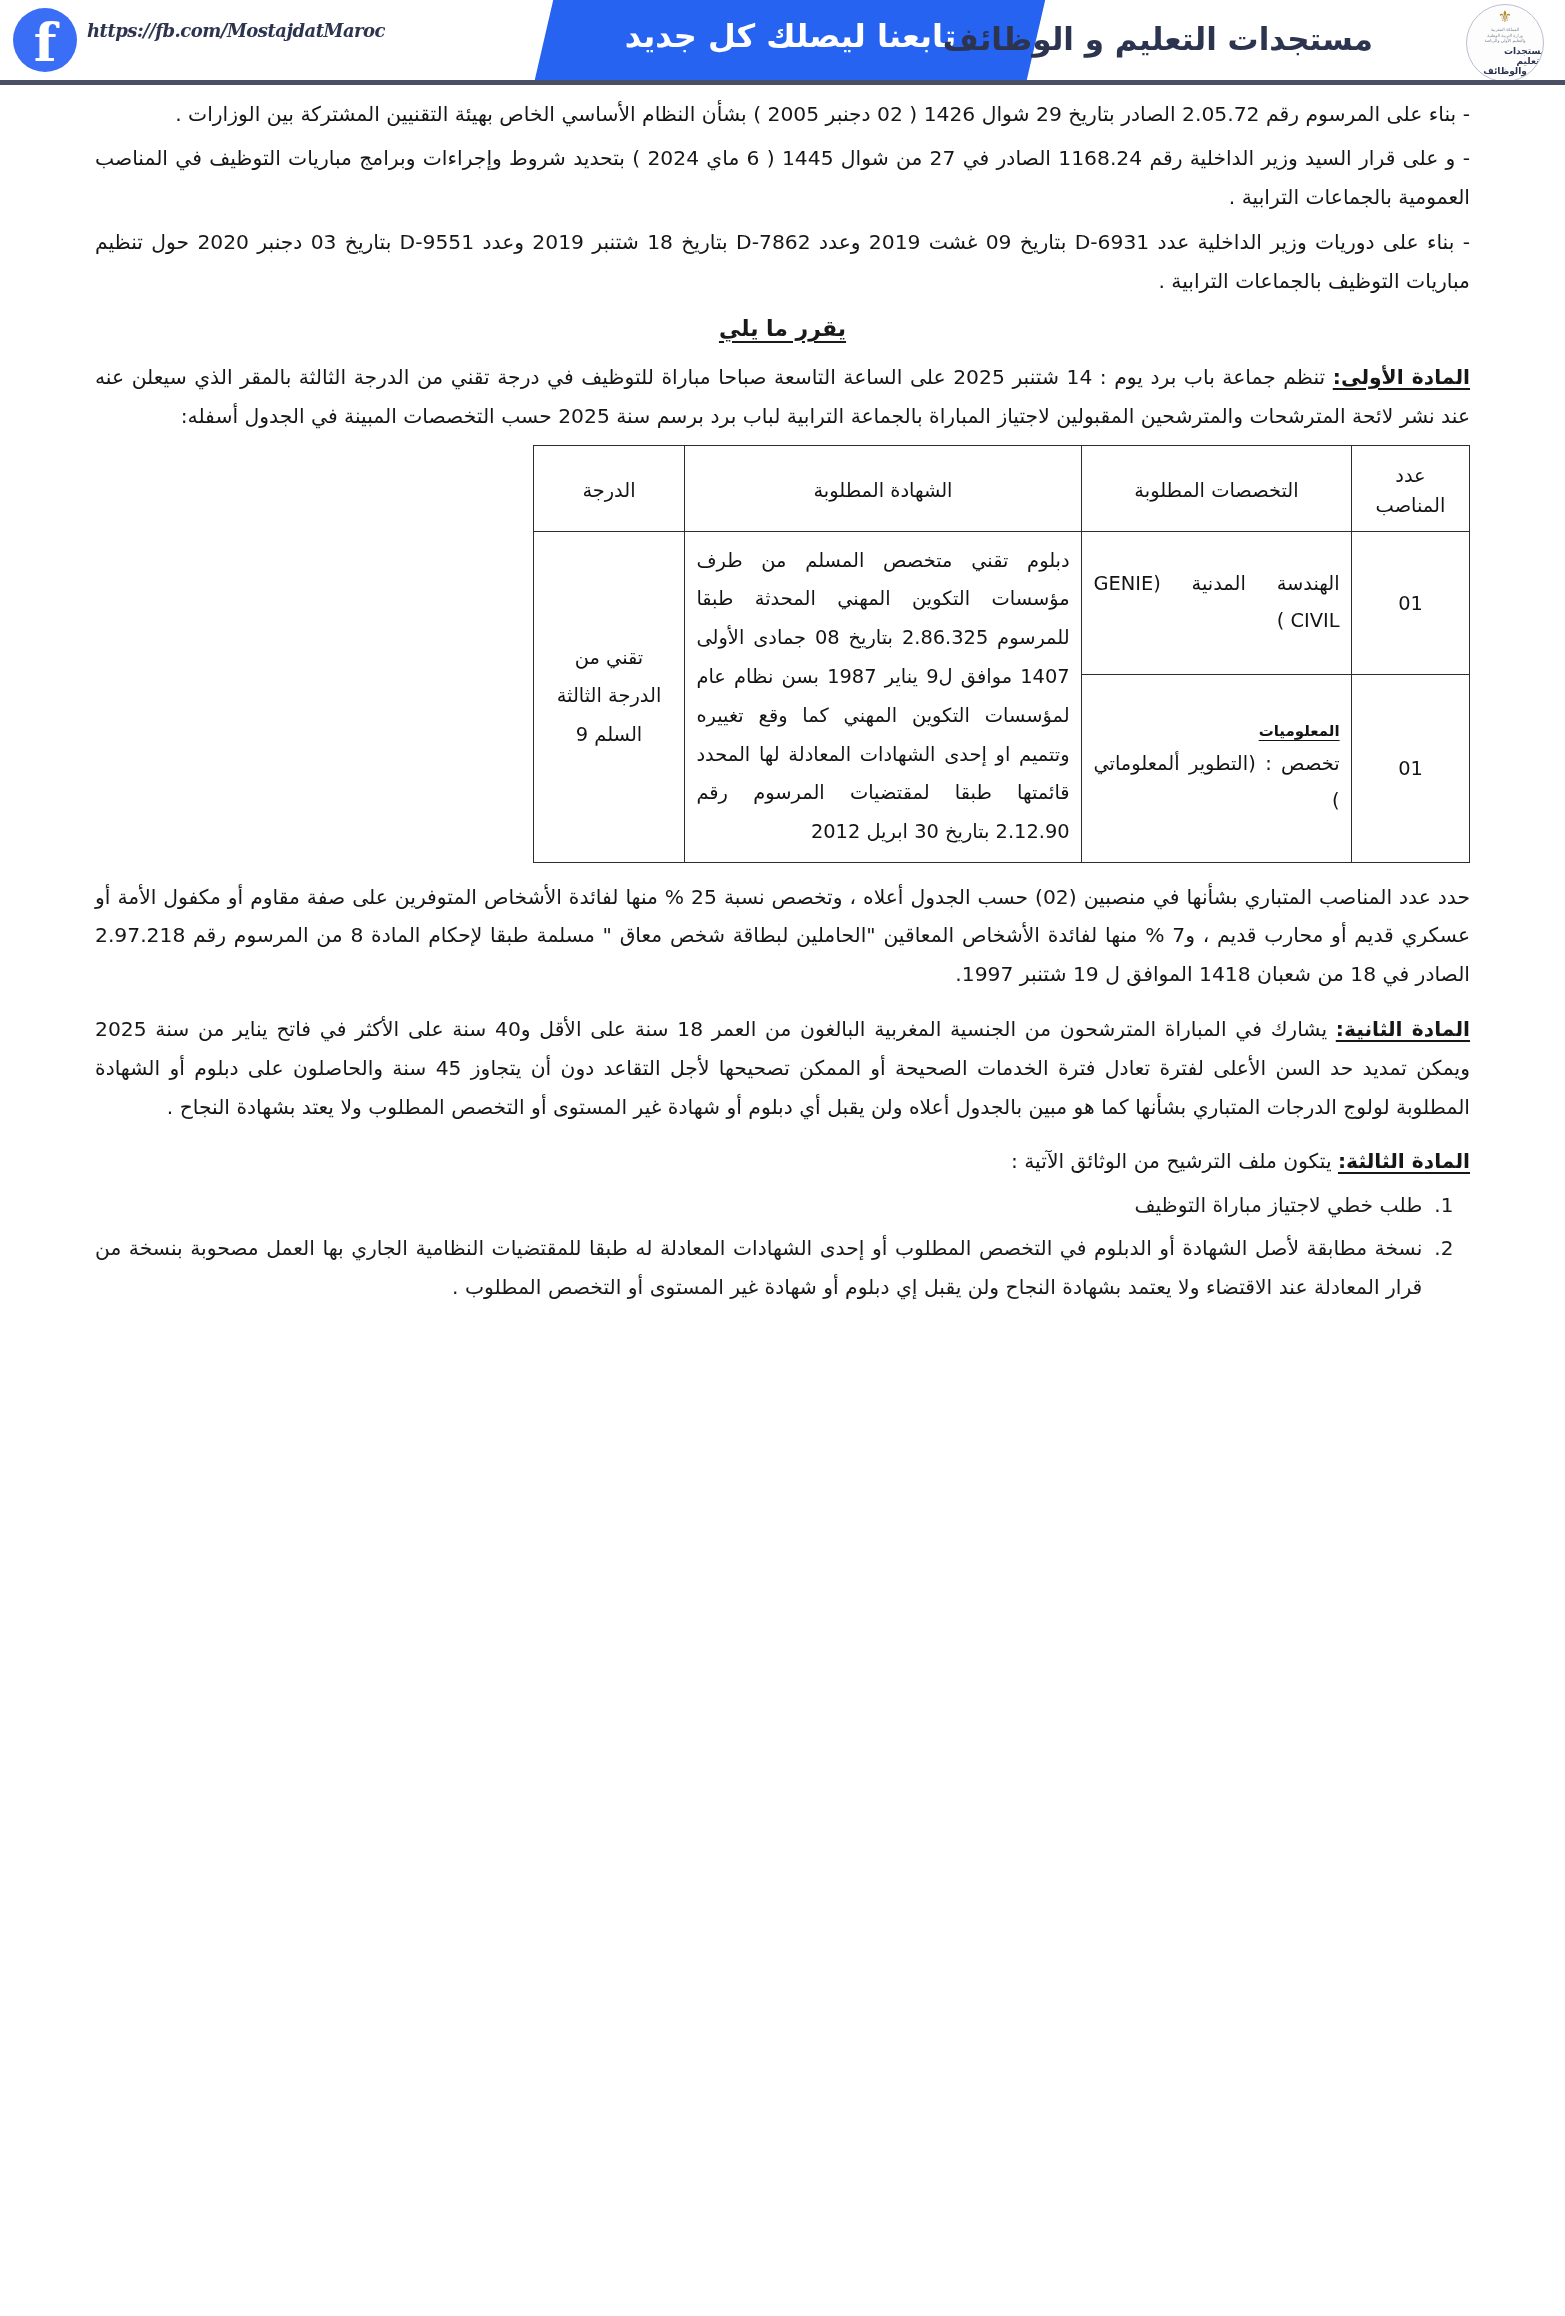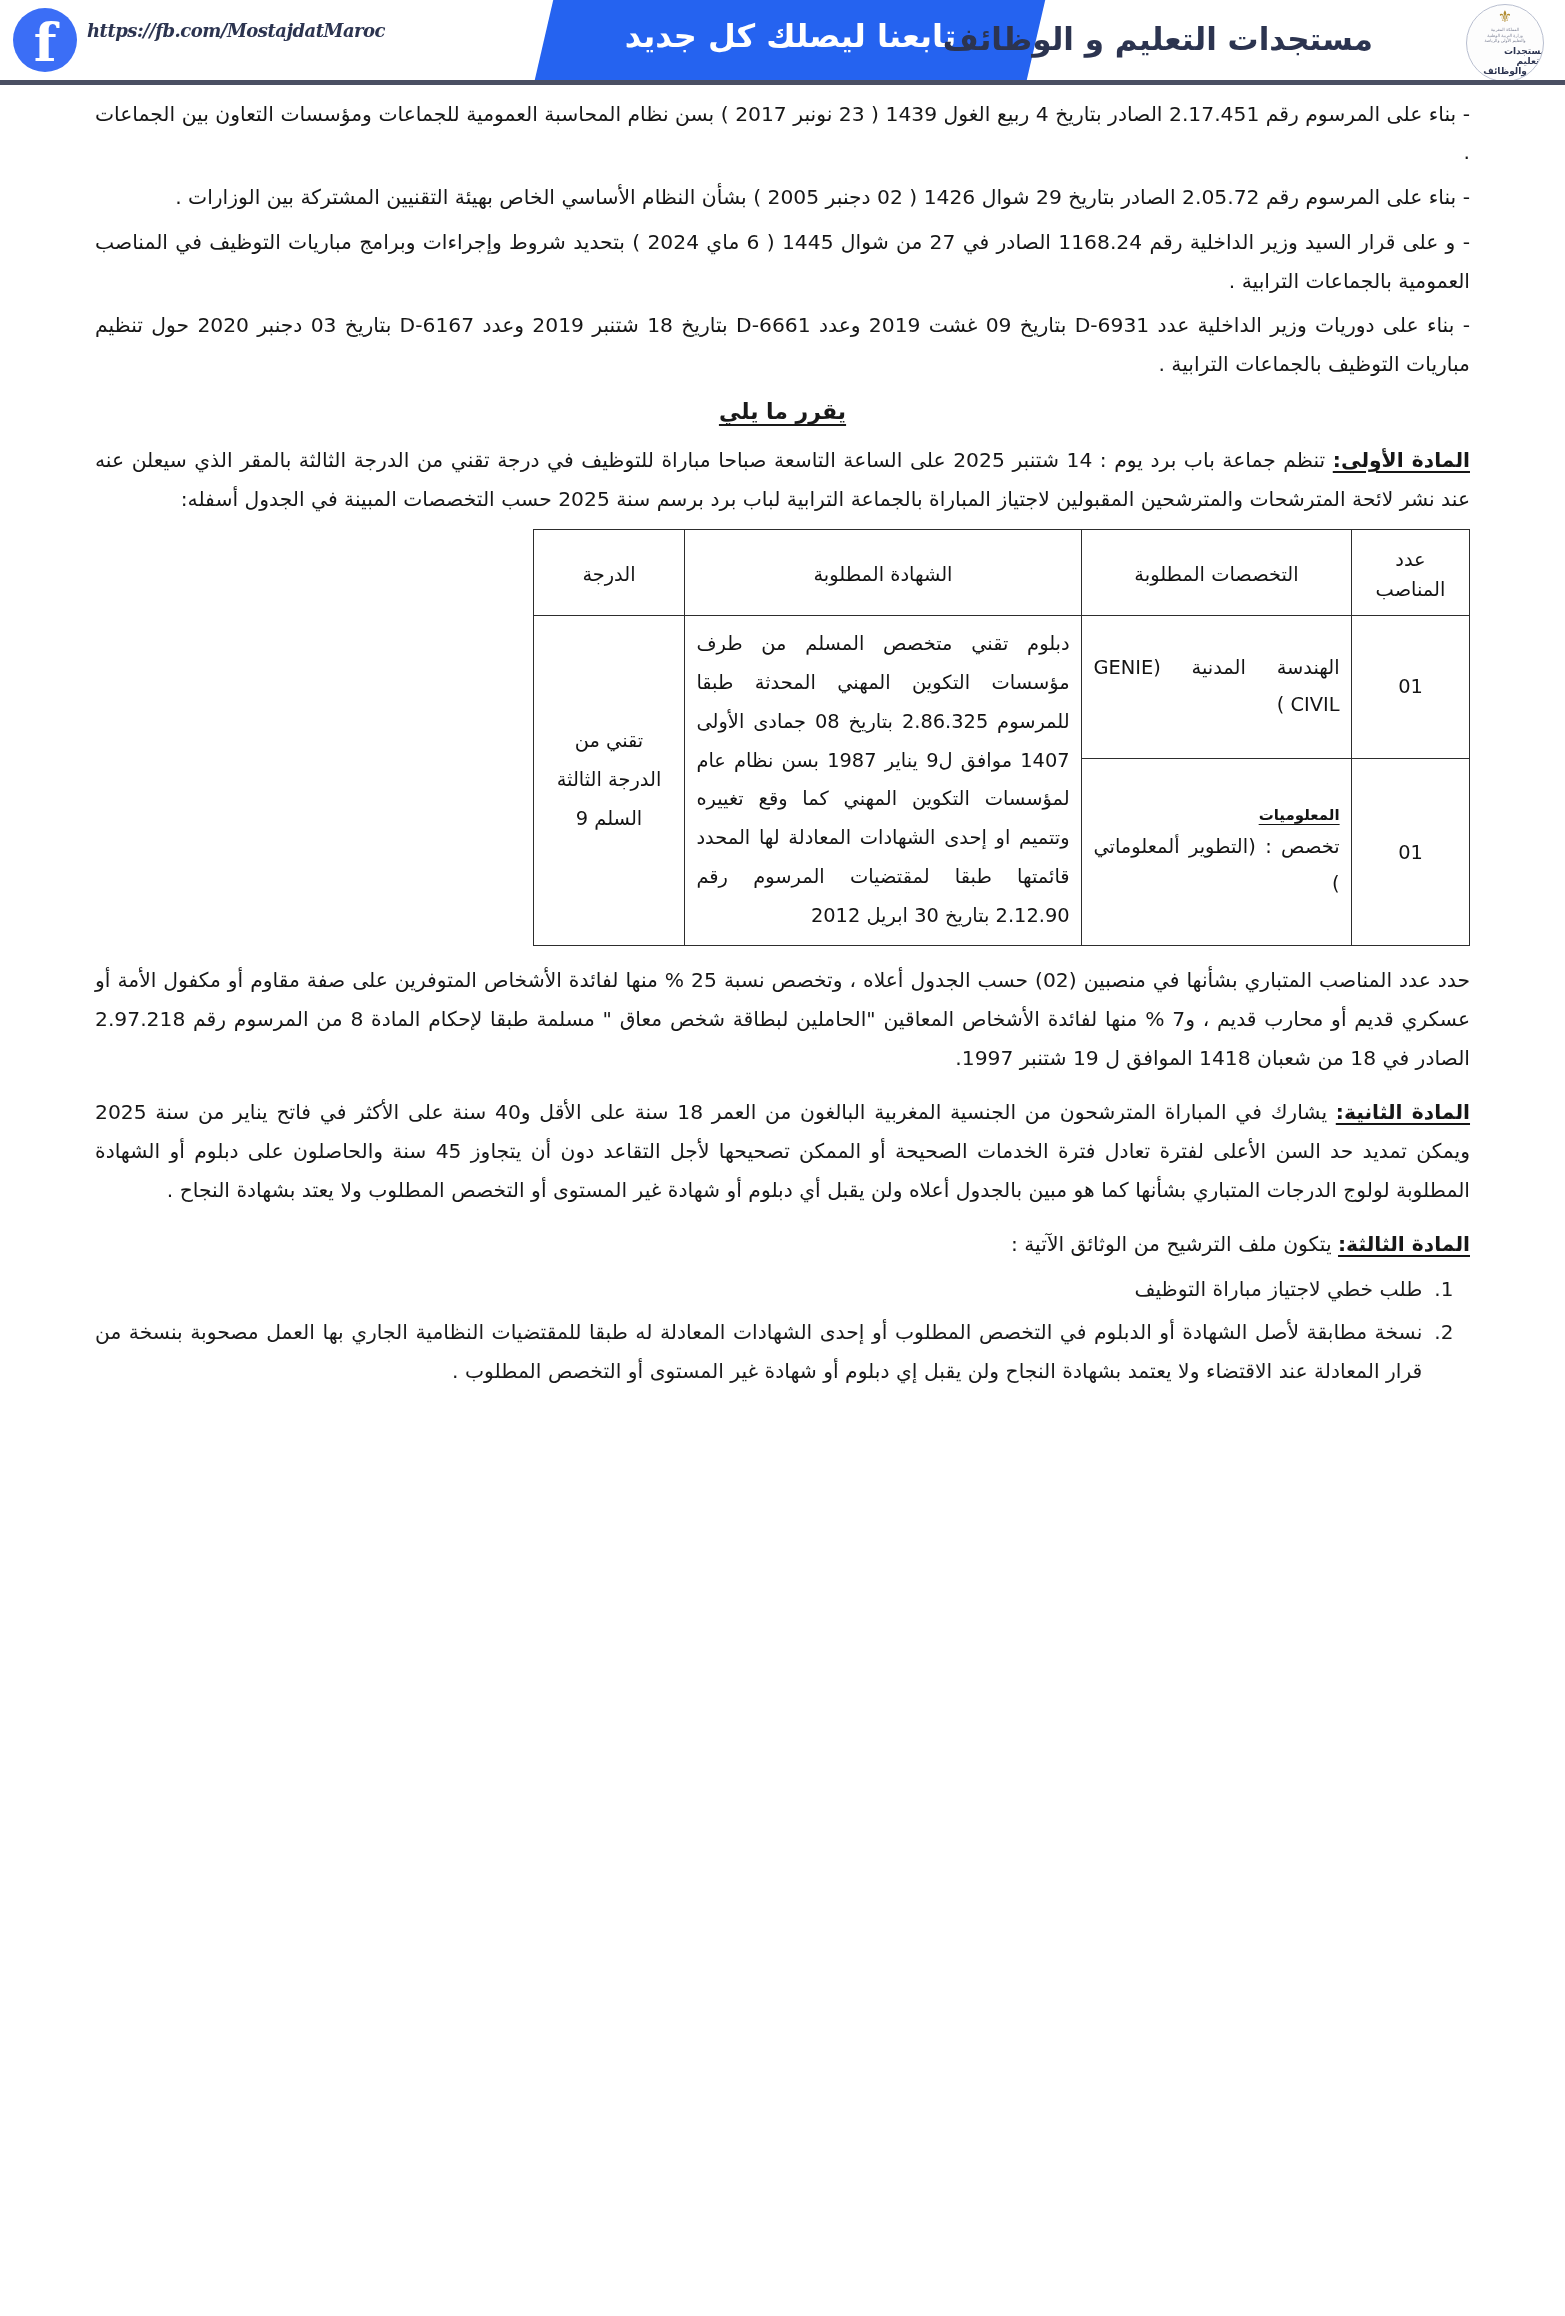--- a/index.html
+++ b/index.html
@@ -285,24 +285,23 @@
     <div class="seal-line1">مستجدات التعليم</div>
     <div class="seal-line2">والوظائف</div>
   </div>
 
   <div class="banner-bottom-rule"></div>
 </div>
 
 <div class="page">
   <div class="doc">
 
-    <p class="para dash">- بناء على المرسوم رقم 2.17.451 الصادر بتاريخ 4 ربيع الغول 1439 ( 23 نونبر 2017 ) بسن نظام المحاسبة العمومية للجماعات ومؤسسات التعاون بين الجماعات .</p>
     <p class="para dash">- بناء على المرسوم رقم 2.05.72 الصادر بتاريخ 29 شوال 1426 ( 02 دجنبر 2005 ) بشأن النظام الأساسي الخاص بهيئة التقنيين المشتركة بين الوزارات .</p>
     <p class="para dash">- و على قرار السيد وزير الداخلية رقم 1168.24 الصادر في 27 من شوال 1445 ( 6 ماي 2024 ) بتحديد شروط وإجراءات وبرامج مباريات التوظيف في المناصب العمومية بالجماعات الترابية .</p>
-    <p class="para dash">- بناء على دوريات وزير الداخلية عدد D-6931 بتاريخ 09 غشت 2019 وعدد D-6661 بتاريخ 18 شتنبر 2019 وعدد D-6167 بتاريخ 03 دجنبر 2020 حول تنظيم مباريات التوظيف بالجماعات الترابية .</p>
+    <p class="para dash">- بناء على دوريات وزير الداخلية عدد D-6931 بتاريخ 09 غشت 2019 وعدد D-7862 بتاريخ 18 شتنبر 2019 وعدد D-9551 بتاريخ 03 دجنبر 2020 حول تنظيم مباريات التوظيف بالجماعات الترابية .</p>
 
     <div class="decides">يقرر ما يلي</div>
 
     <p class="para"><span class="ul-b">المادة الأولى:</span> <span>تنظم  جماعة باب برد يوم : 14 شتنبر 2025  على الساعة  التاسعة  صباحا  مباراة للتوظيف في درجة تقني من الدرجة الثالثة  بالمقر الذي سيعلن عنه عند نشر لائحة المترشحات  والمترشحين المقبولين لاجتياز المباراة بالجماعة الترابية لباب برد برسم سنة 2025 حسب التخصصات المبينة في الجدول أسفله:</span></p>
 
     <table class="jobs">
       <thead>
         <tr>
           <th class="col-count">
               <span class="hdr">عدد المناصب</span>

